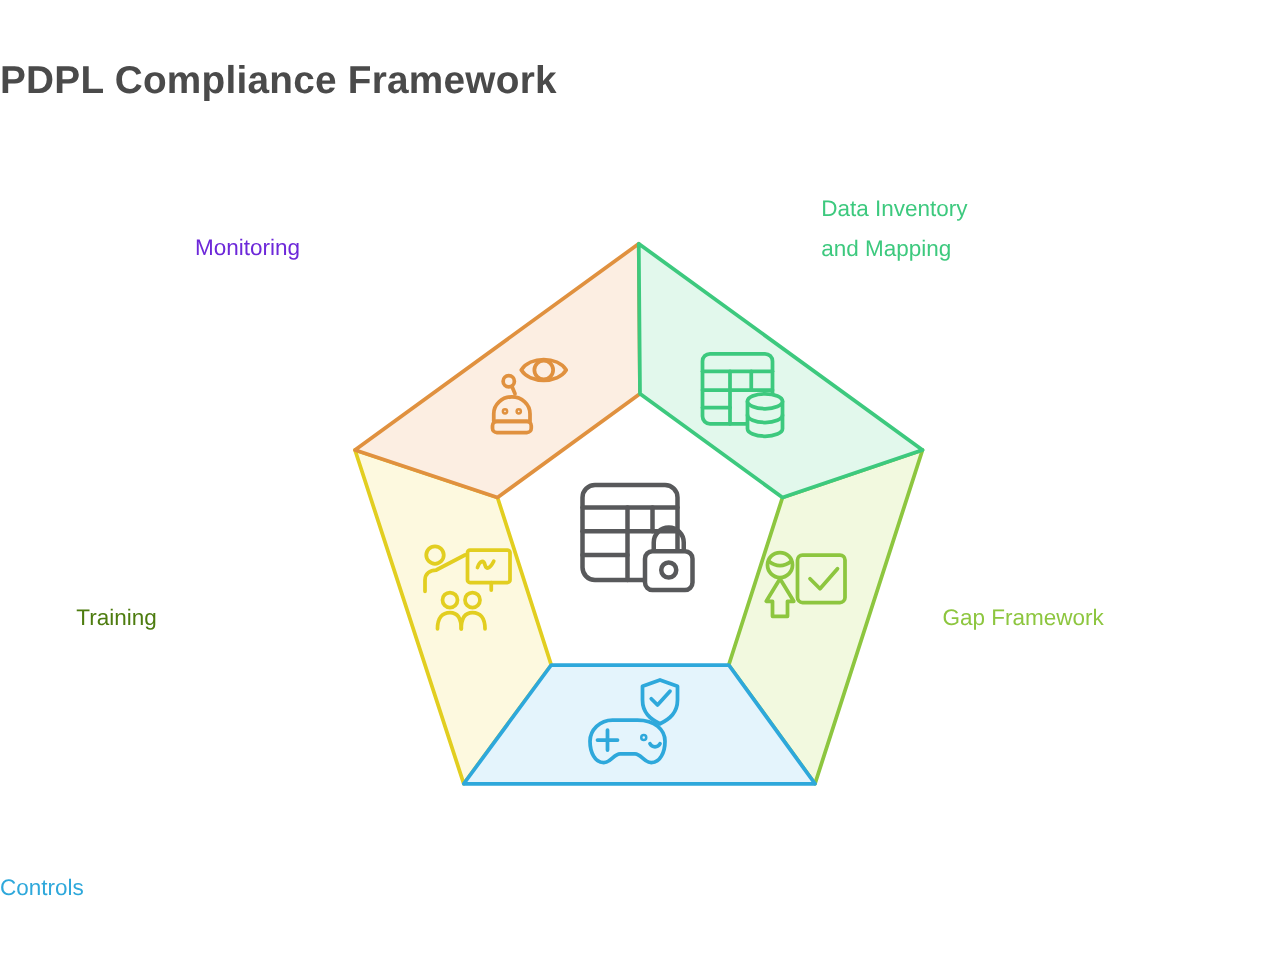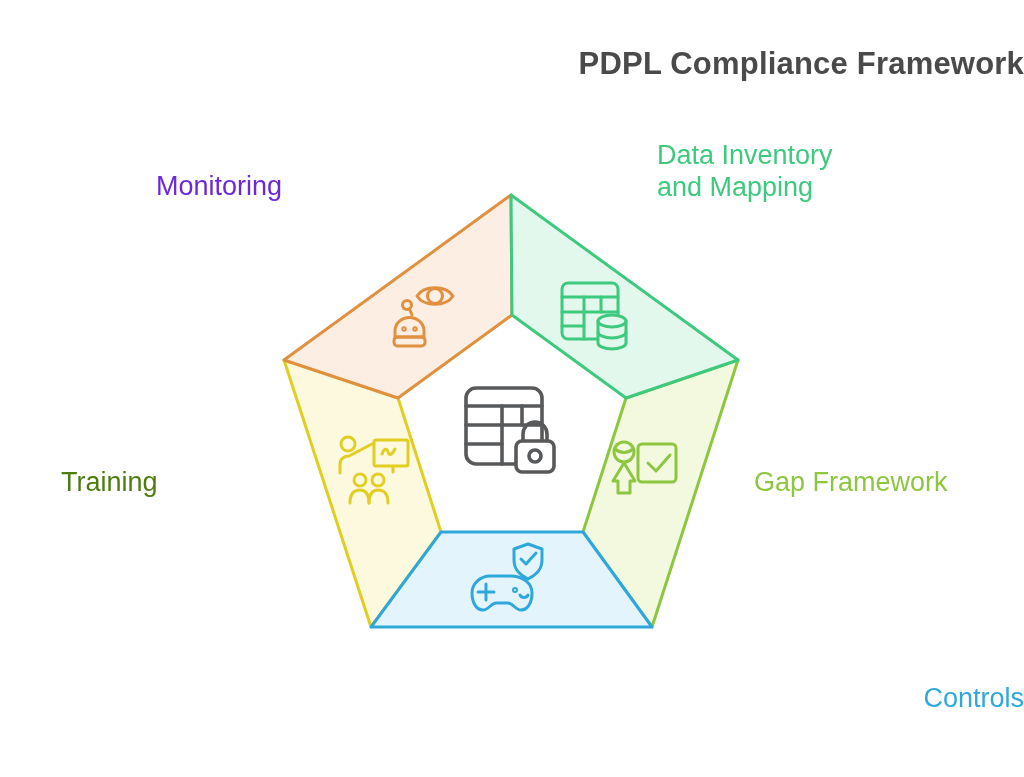--- a/index.html
+++ b/index.html
@@ -3,31 +3,31 @@
 <meta charset="utf-8">
 <style>
   html,body{margin:0;padding:0;}
   body{
     width:1024px;height:777px;position:relative;overflow:hidden;
     background:#ffffff;
     font-family:"Liberation Sans", sans-serif;
   }
   .title{
     position:absolute;left:0;top:46px;width:1024px;
-    text-align:right;font-size:31px;font-weight:bold;
+    text-align:left;font-size:31px;font-weight:bold;
     letter-spacing:0.2px;margin:0;
   }
   .seg-label{
-    position:absolute;font-size:27px;font-weight:400;
-    white-space:pre-line;line-height:32px;
+    position:absolute;font-size:18px;font-weight:400;
+    white-space:pre-line;line-height:32px;margin-top:12px;
   }
   .lbl-monitoring{left:156px;top:170px;}
   .lbl-inventory{left:657px;top:139px;}
   .lbl-gap{left:754px;top:466px;}
-  .lbl-controls{left:0;top:682px;width:1024px;text-align:right;}
+  .lbl-controls{left:0;top:682px;width:1024px;text-align:left;}
   .lbl-training{left:61px;top:466px;}
   svg{position:absolute;left:0;top:0;}
   .icon-stroke{fill:none;stroke-width:3;stroke-linecap:round;stroke-linejoin:round;}
   .center-stroke{fill:none;stroke-width:3.6;stroke-linecap:round;stroke-linejoin:round;}
 </style>
 </head>
 <body>
 
 <h1 class="title" style="color: rgb(74, 74, 74);">PDPL Compliance Framework</h1>
 

